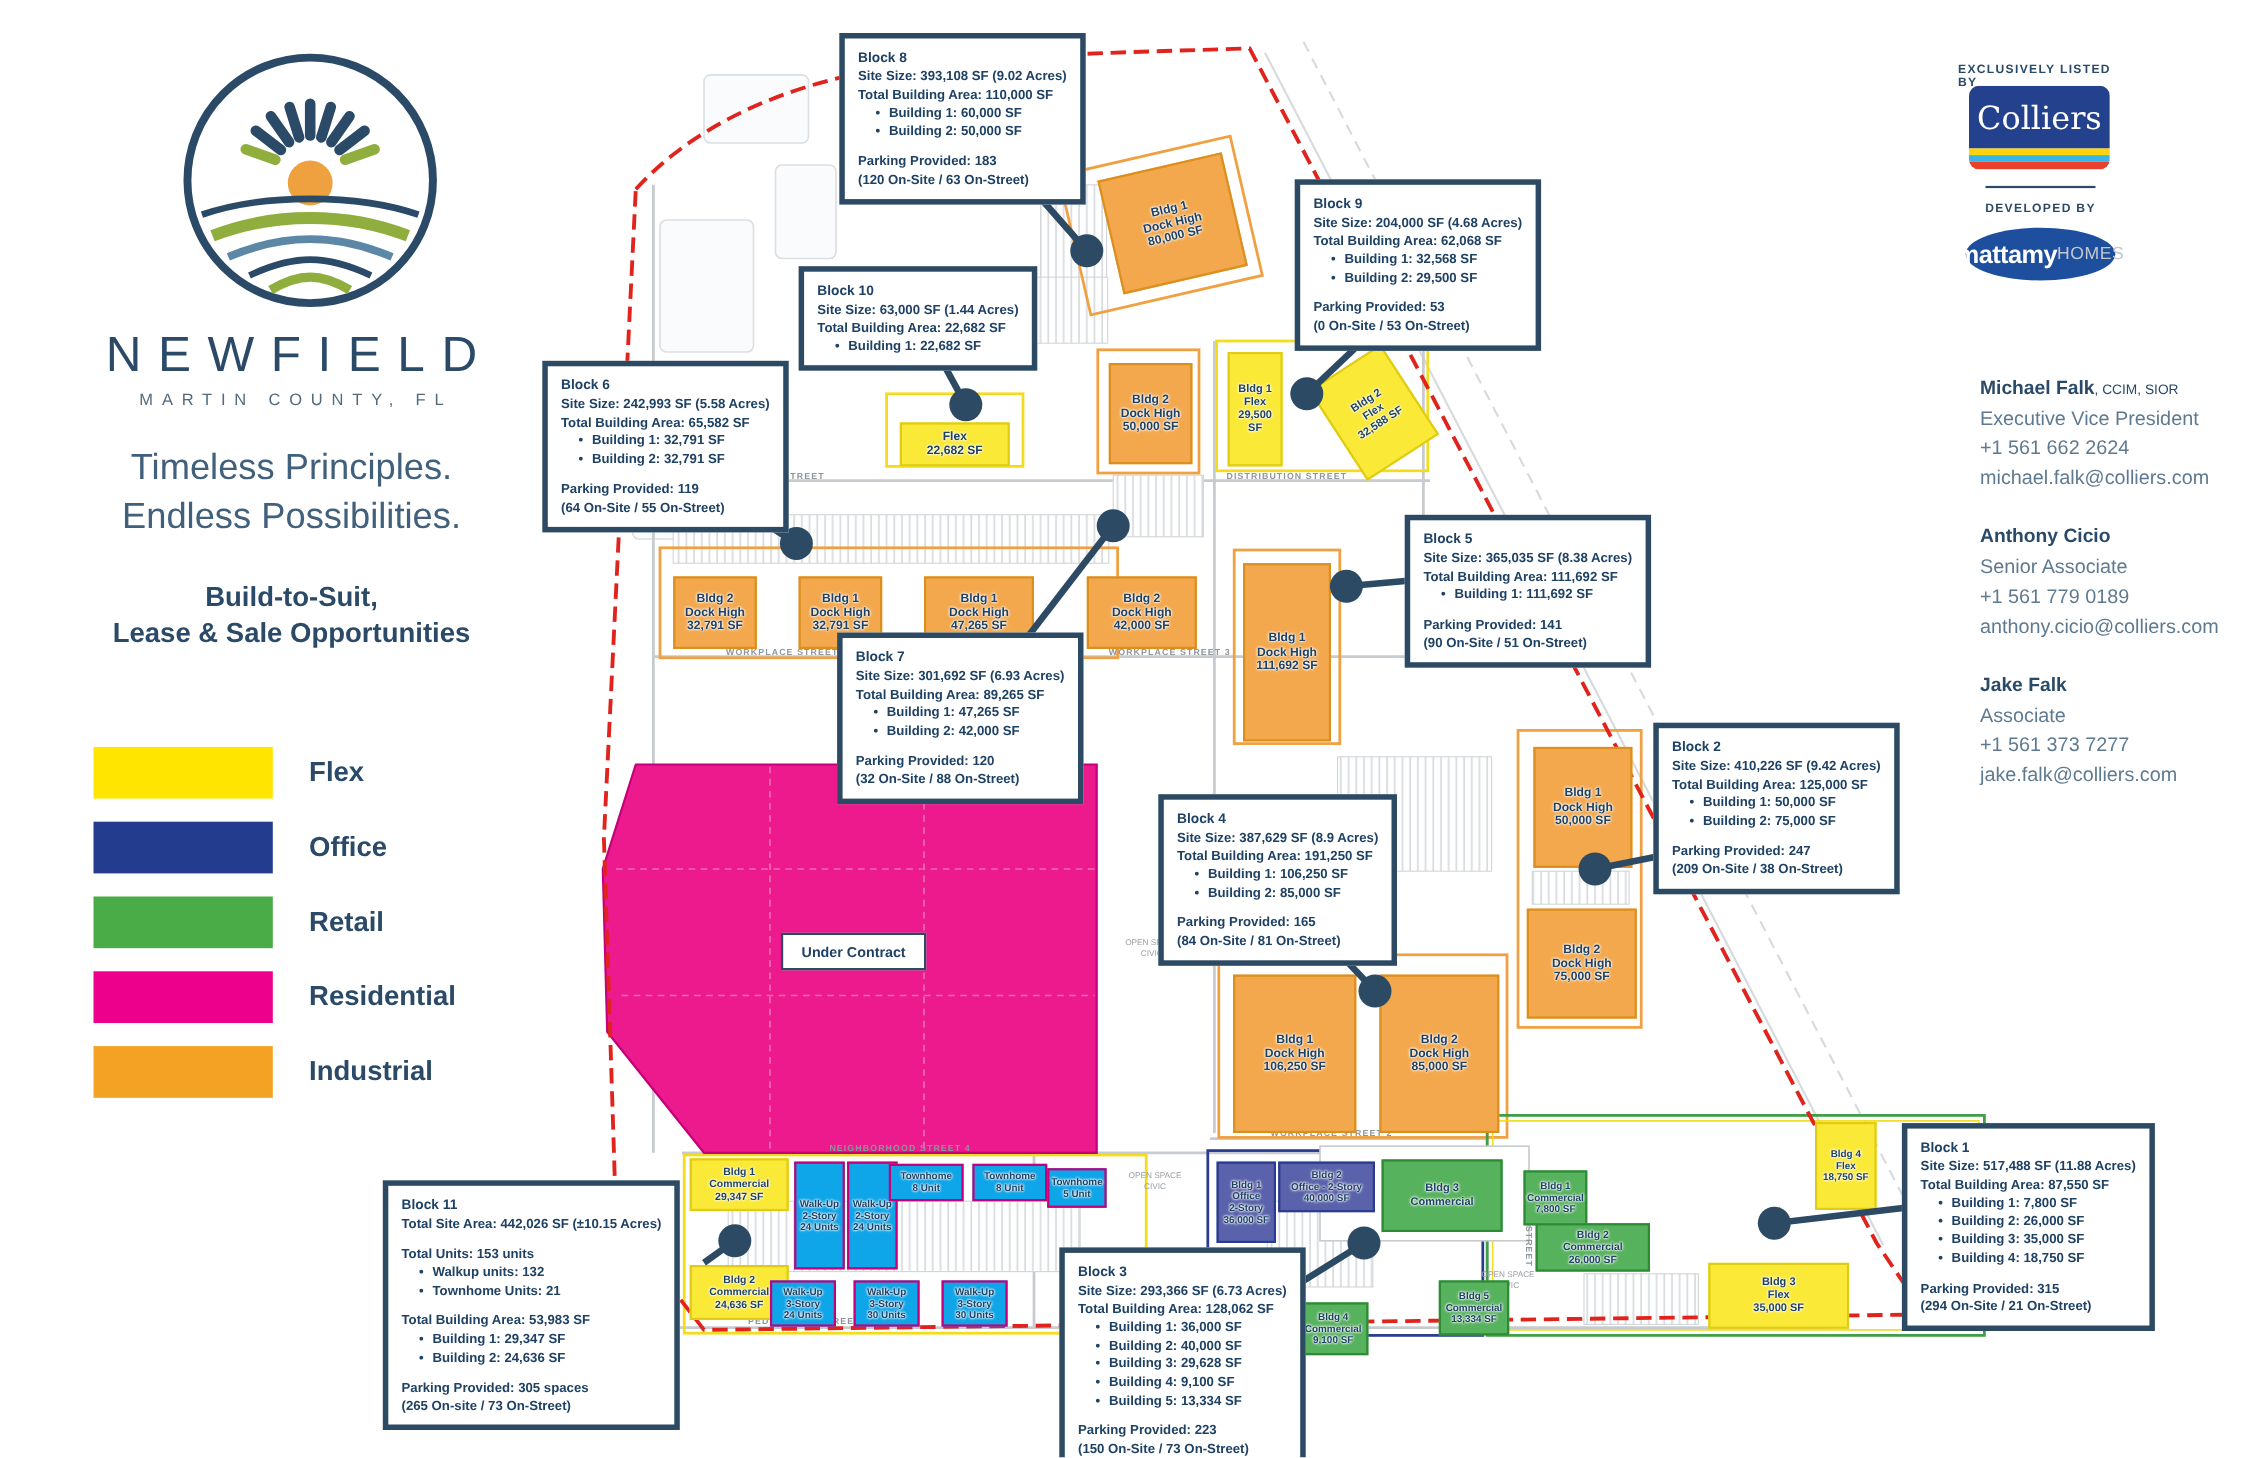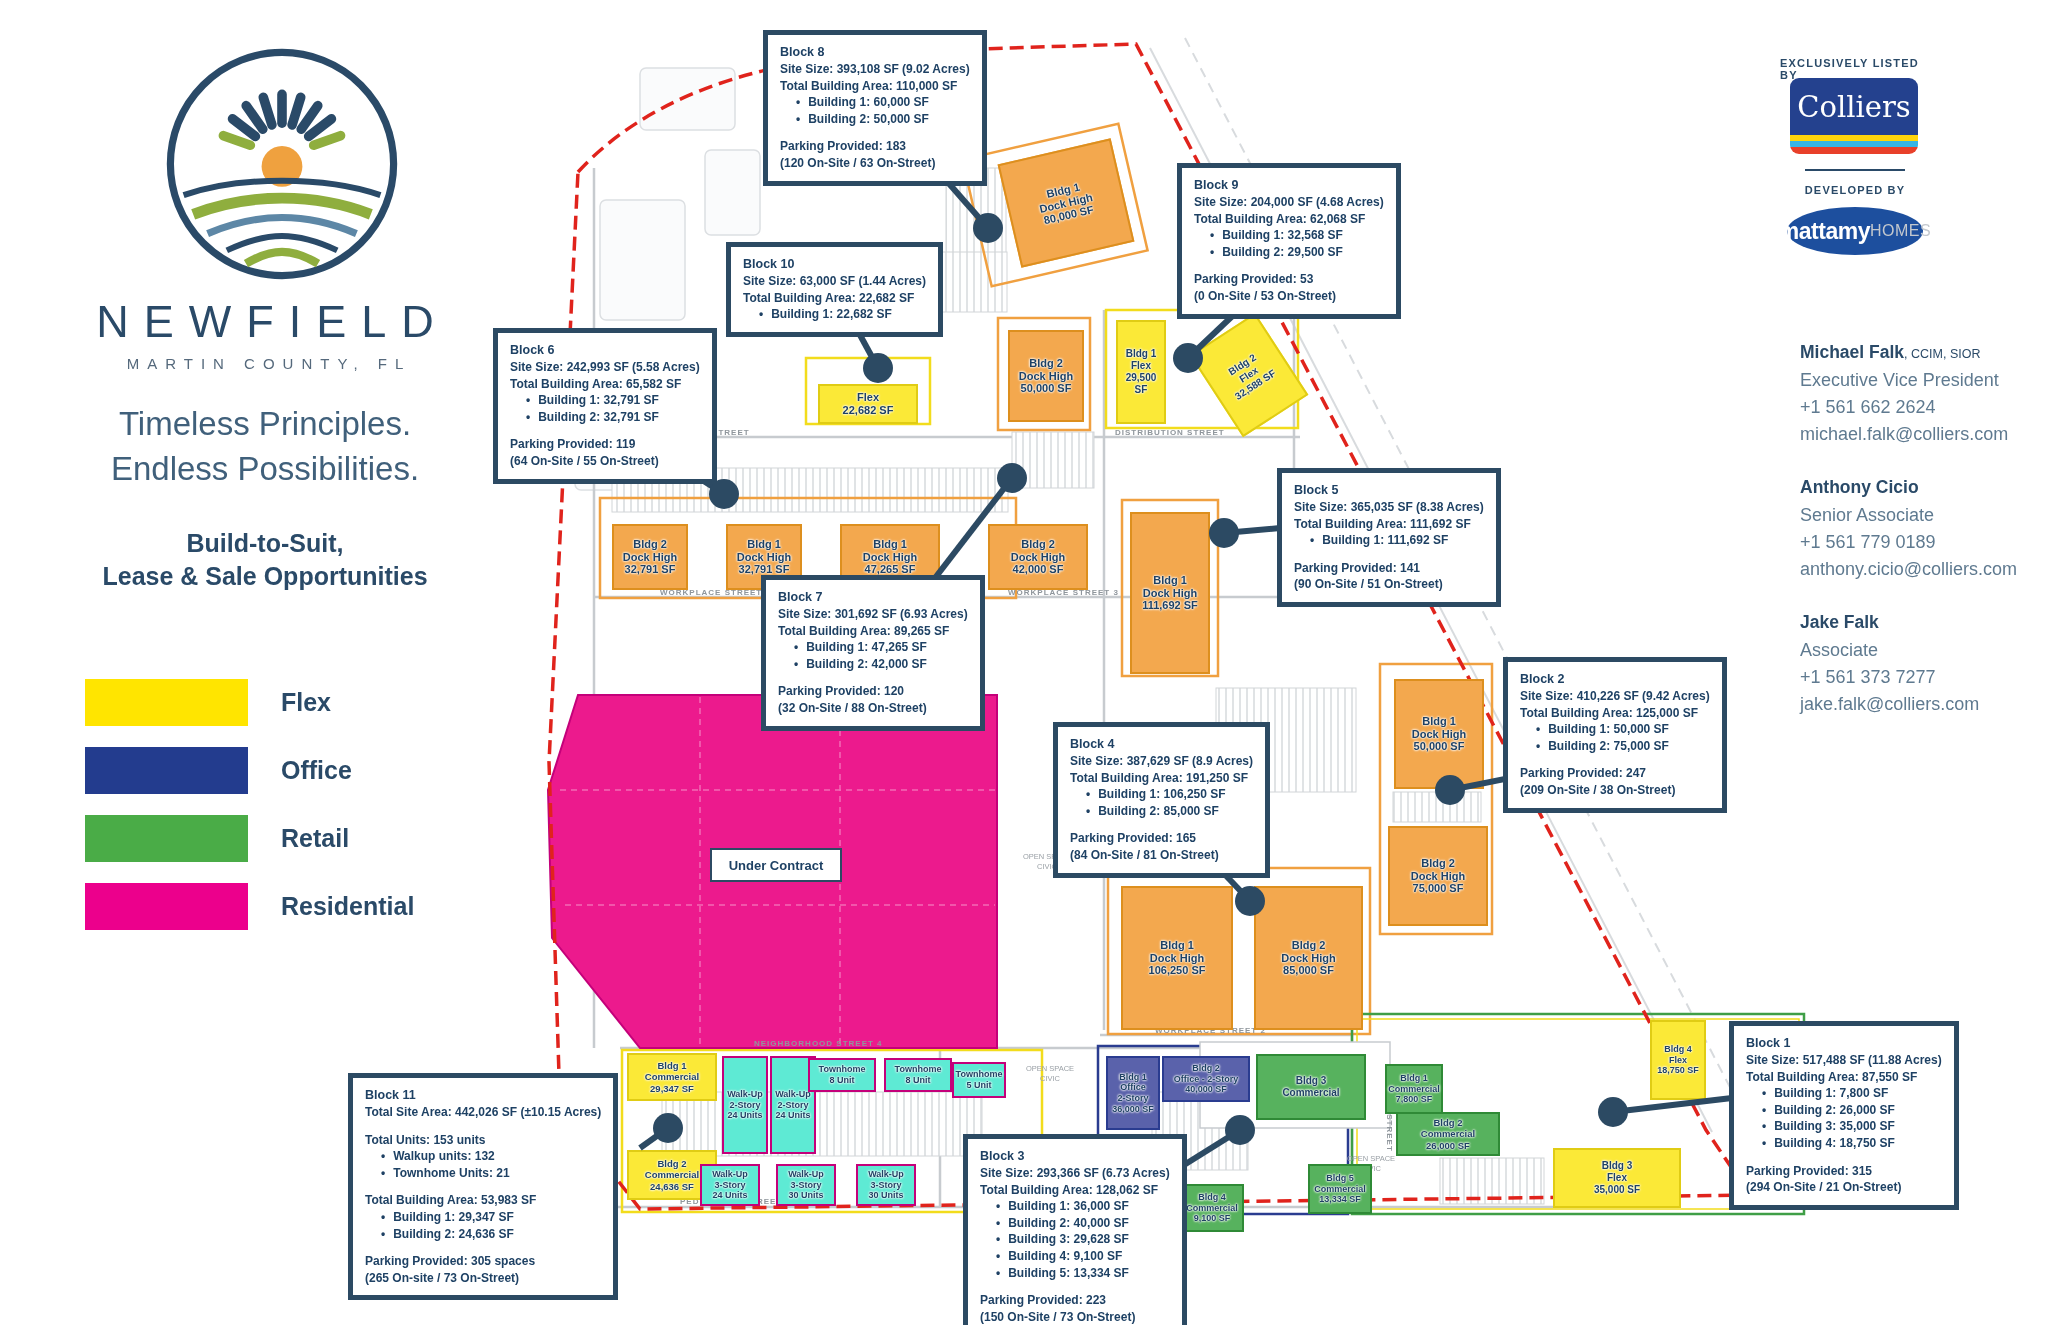--- a/index.html
+++ b/index.html
@@ -47,21 +47,21 @@
   #base-svg{z-index:1;}
   #leader-svg{z-index:30;pointer-events:none;}
   .bld{position:absolute;z-index:20;display:flex;flex-direction:column;justify-content:center;
        align-items:center;text-align:center;font-weight:700;color:#1E4164;border:2px solid;
        line-height:1.18;font-size:11px;
        text-shadow:0 0 2px #fff,0 0 2px #fff,0 0 3px #fff;}
   .t-industrial{background:#F3A84E;border-color:#DD8F1E;}
   .t-flex{background:#FBE937;border-color:#E0CC14;}
   .t-office{background:#5A62AB;border-color:#2A3C90;}
   .t-retail{background:#57B25E;border-color:#2F8A36;}
-  .t-residential{background:#5eead4;border-color:#C4007A;}
+  .t-residential{background:#0ea5e9;border-color:#C4007A;}
 
   .callout{position:absolute;z-index:40;background:#fff;border:5px solid #2C4A63;
            padding:9px 12px;color:#1E4164;font-size:12px;font-weight:700;line-height:1.38;
            white-space:nowrap;}
   .callout .c-title{font-size:12.5px;}
   .c-bullet{display:flex;gap:8px;padding-left:16px;}
   .c-sp{height:11px;}
 
   .street-label{position:absolute;z-index:15;font-size:8px;font-weight:700;letter-spacing:1px;
                 color:#8F969C;white-space:nowrap;}
@@ -116,20 +116,24 @@
         <span class="legend-label">Office</span>
       </div>
       <div class="legend-row">
         <span class="legend-swatch" style="background: rgb(74, 172, 71);"></span>
         <span class="legend-label">Retail</span>
       </div>
       <div class="legend-row">
         <span class="legend-swatch" style="background: rgb(236, 0, 140);"></span>
         <span class="legend-label">Residential</span>
       </div>
+      <div class="legend-row">
+        <span class="legend-swatch" style="background: rgb(244, 162, 36);"></span>
+        <span class="legend-label">Industrial</span>
+      </div>
     </div>
 
   <svg id="base-svg" width="2048" height="1325" viewBox="0 0 2048 1325">
     <defs>
       <pattern id="pk" width="7" height="7" patternUnits="userSpaceOnUse">
         <rect width="7" height="7" fill="#FFFFFF"></rect>
         <path d="M1 0 V7" stroke="#D9DCDF" stroke-width="1.6"></path>
       </pattern>
     </defs>
 

